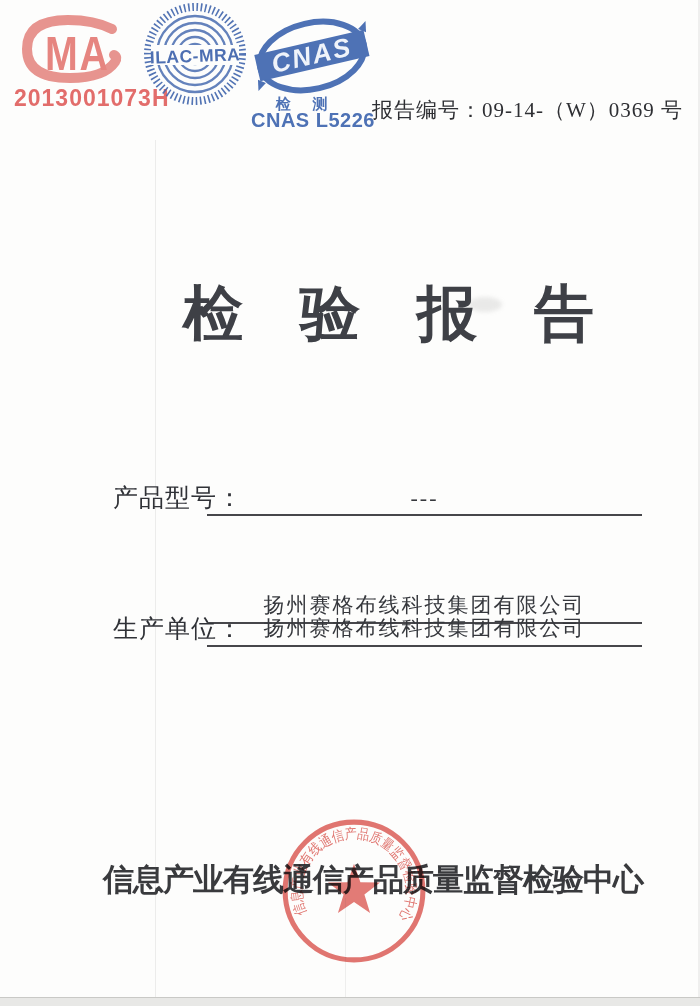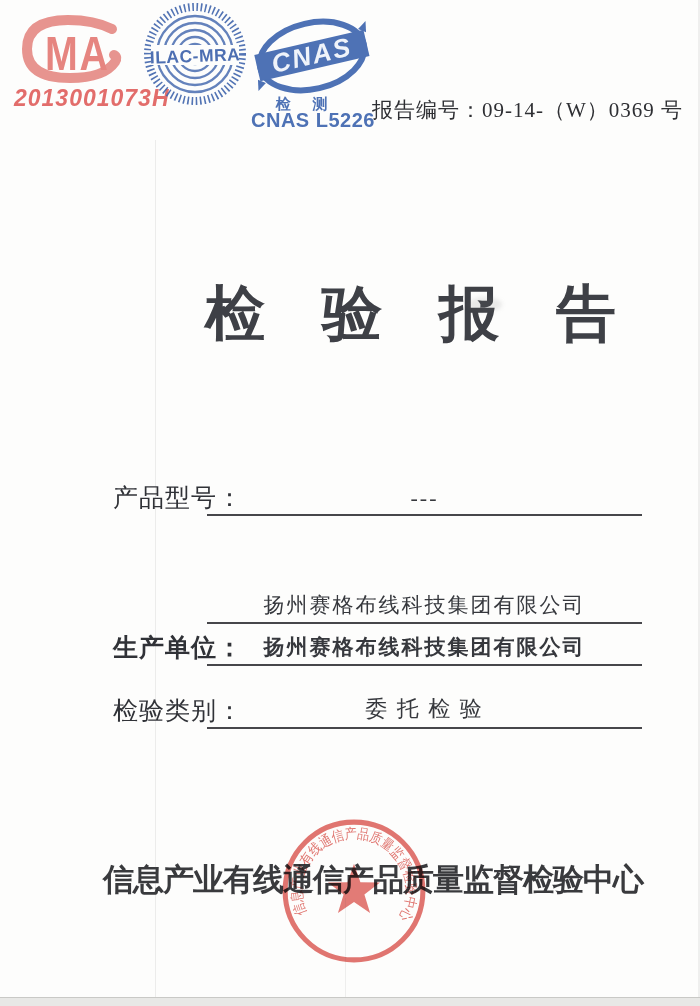--- a/index.html
+++ b/index.html
@@ -9,31 +9,30 @@
     font-family:"Liberation Serif", serif;
     color:#35373c;
   }
   .abs{position:absolute;}
 
   
   .cma-num{
     left:14px; top:85px; font-family:"Liberation Sans", sans-serif;
     font-weight:bold; font-size:23px; color:#e05e5c; letter-spacing:1px;
     opacity:.9;
-    font-style:italic;
   }
   
   .report-no{
     left:372px; top:96px; font-size:21px; color:#2e2f33;
     letter-spacing:1px; white-space:nowrap;
   }
   
   .title{
     left:183px; top:281px; font-size:60px; line-height:1.1;
-    font-weight:600; color:#3e4046; letter-spacing:57px; white-space:nowrap;margin-left:22px;
+    font-weight:600; color:#3e4046; letter-spacing:57px; white-space:nowrap;
   }
   .smudge{
     left:468px; top:297px; width:34px; height:15px; border-radius:50%;
     background:rgba(110,110,115,0.14); filter:blur(2px);
   }
   
   .frow{left:0; width:700px; height:40px;}
   .flabel{
     position:absolute; left:113px; bottom:2px; font-size:25px;
     color:#303237; letter-spacing:1px; white-space:nowrap;
@@ -111,27 +110,23 @@
 
   <div class="abs frow" style="top:476px;">
     <span class="flabel">产品型号：</span>
     <span class="fline"><span class="fvalue">---</span></span>
   </div>
   <div class="abs frow" style="top:530px;">
   </div>
   <div class="abs frow" style="top:584px;">
     <span class="fline"><span class="fvalue" style="font-size:21px;">扬州赛格布线科技集团有限公司</span></span>
   </div>
-  <div class="abs frow" style="top:626px;font-weight:bold;">
+  <div class="abs frow" style="top:607px;">
     <span class="flabel">生产单位：</span>
     <span class="fline"><span class="fvalue" style="font-size:21px;">扬州赛格布线科技集团有限公司</span></span>
-  </div>
-  <div class="abs frow" style="top:689px;">
-    <span class="flabel">检验类别：</span>
-    <span class="fline"><span class="fvalue">委 托 检 验</span></span>
   </div>
 
   <div class="abs org">信息产业有线通信产品质量监督检验中心</div>
 
   <svg class="abs seal" width="156" height="156" viewBox="0 0 154 154">
     <g opacity="0.85">
       <circle cx="77" cy="77" r="68" fill="none" stroke="#dd5f59" stroke-width="5"></circle>
       <path d="M 77 50 L 83.35 68.26 L 102.68 68.66 L 87.27 80.34 L 92.87 98.84 L 77 87.8
                L 61.13 98.84 L 66.73 80.34 L 51.32 68.66 L 70.65 68.26 Z" fill="#e06660"></path>
       <defs>

